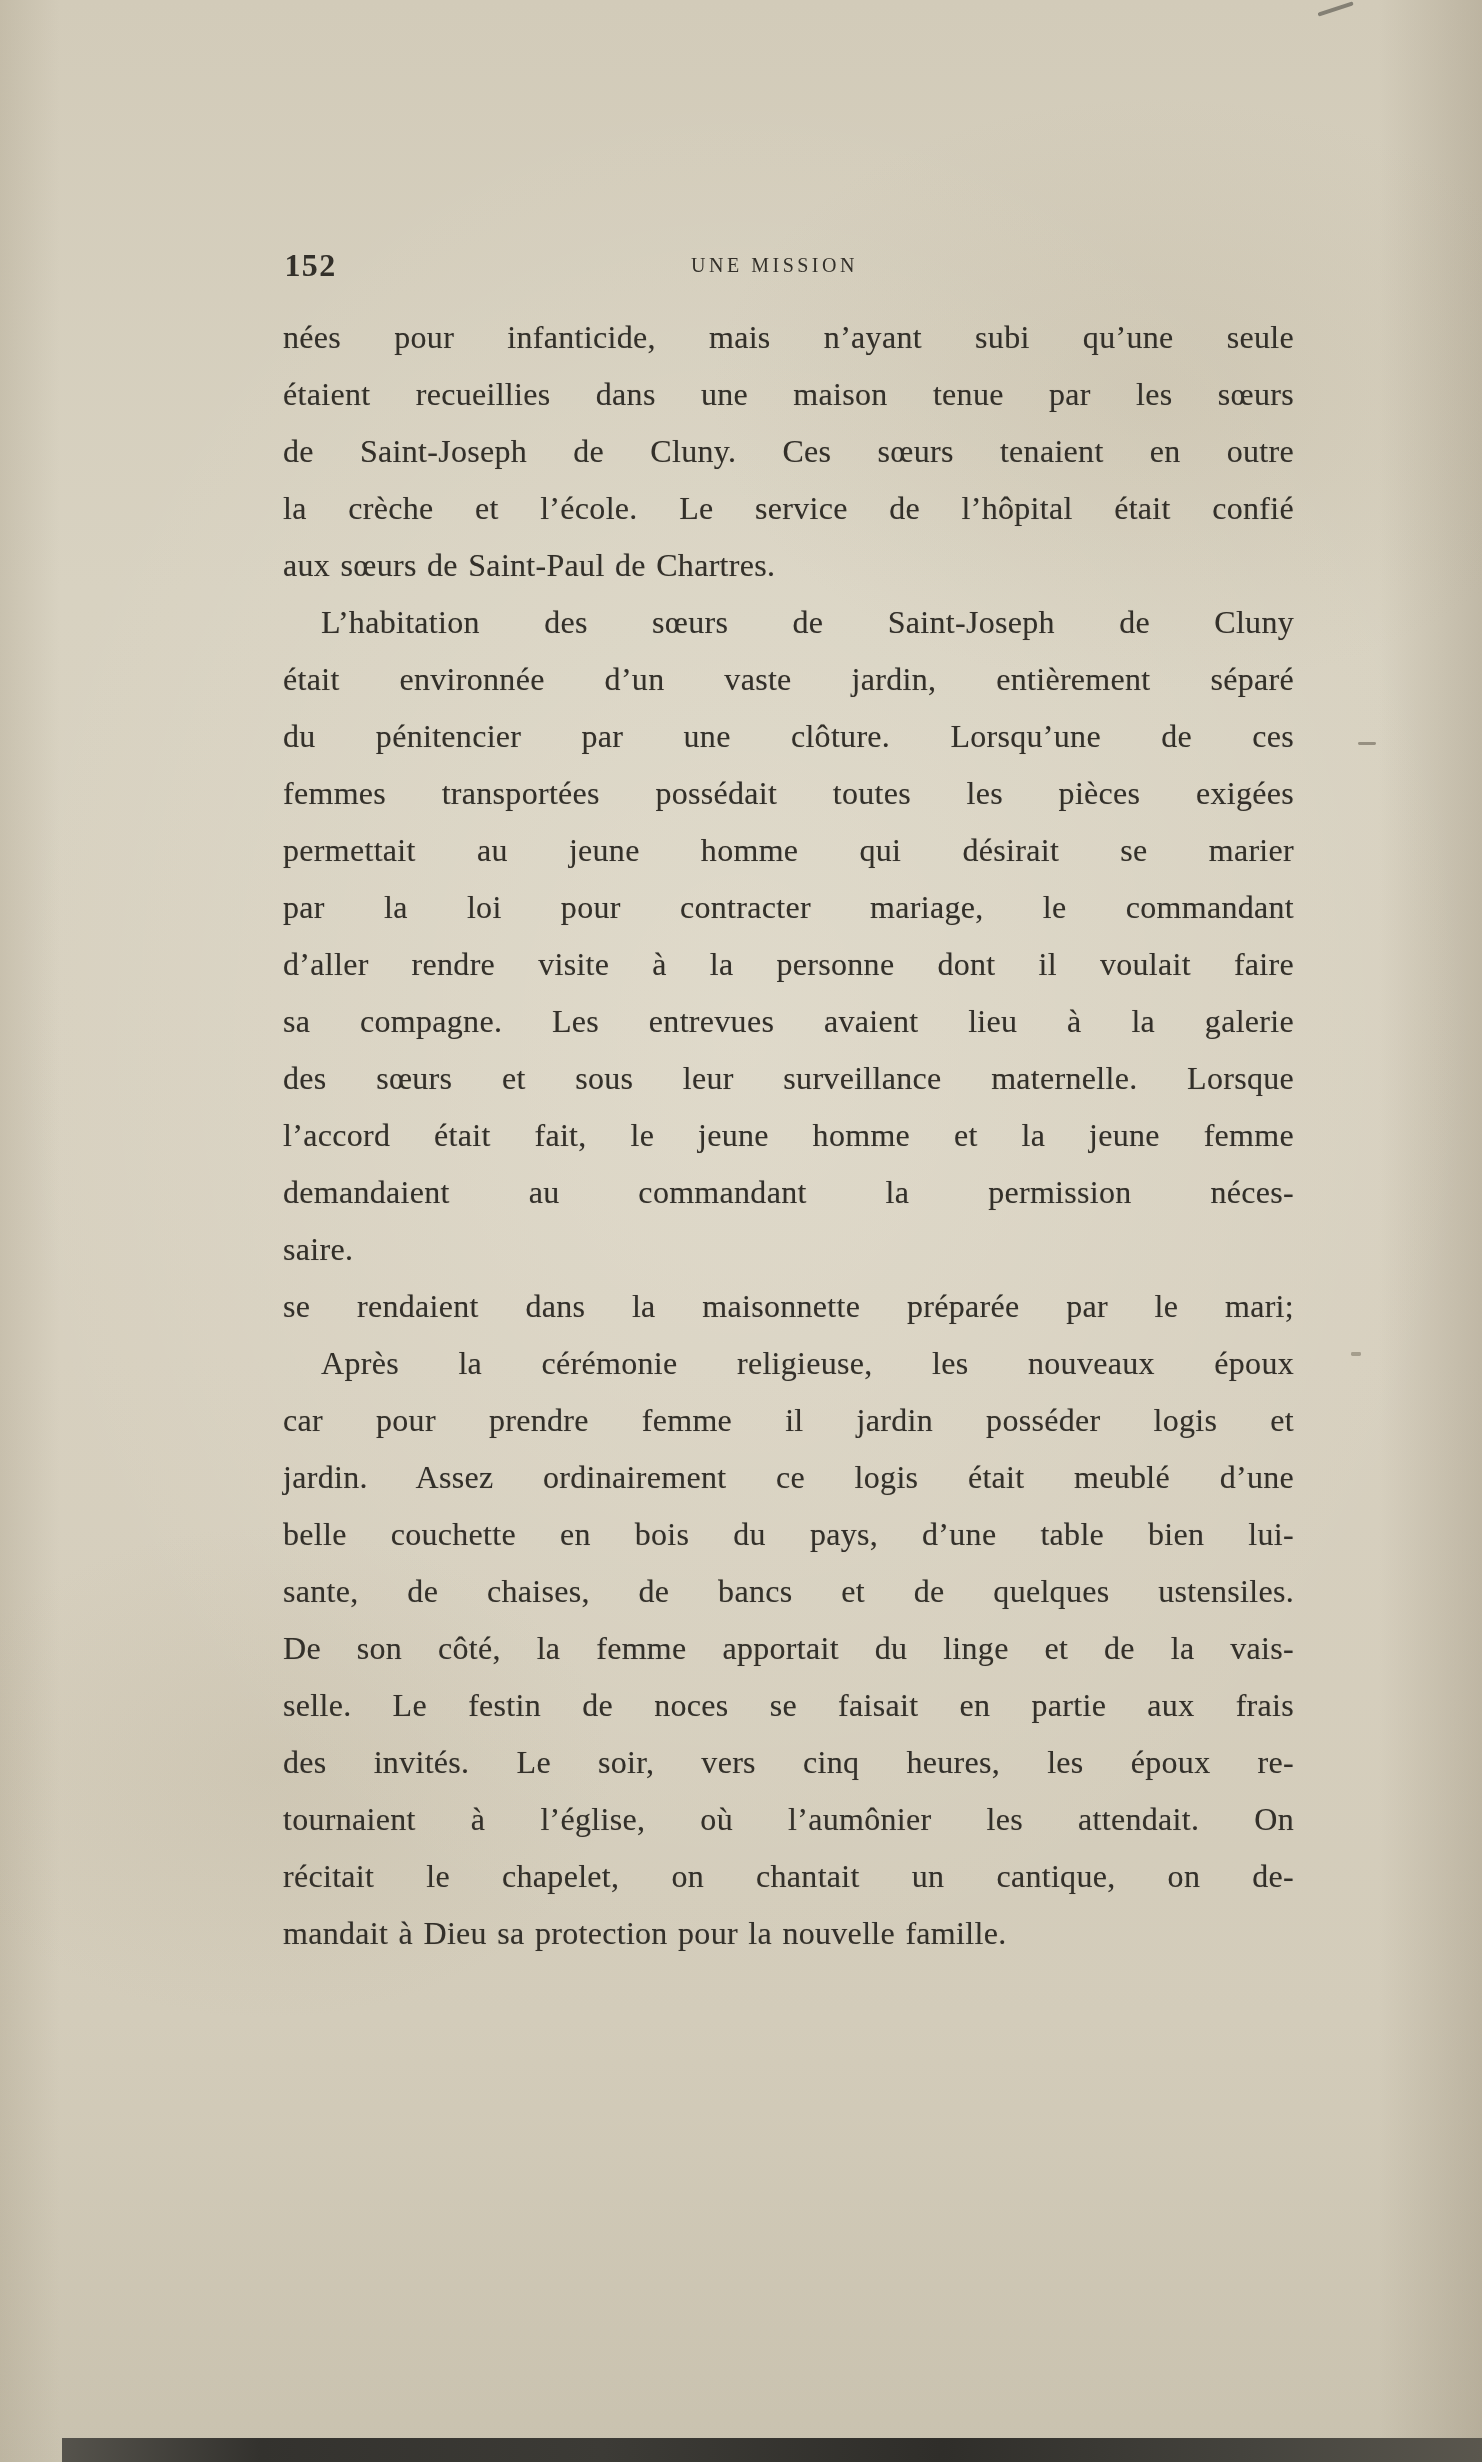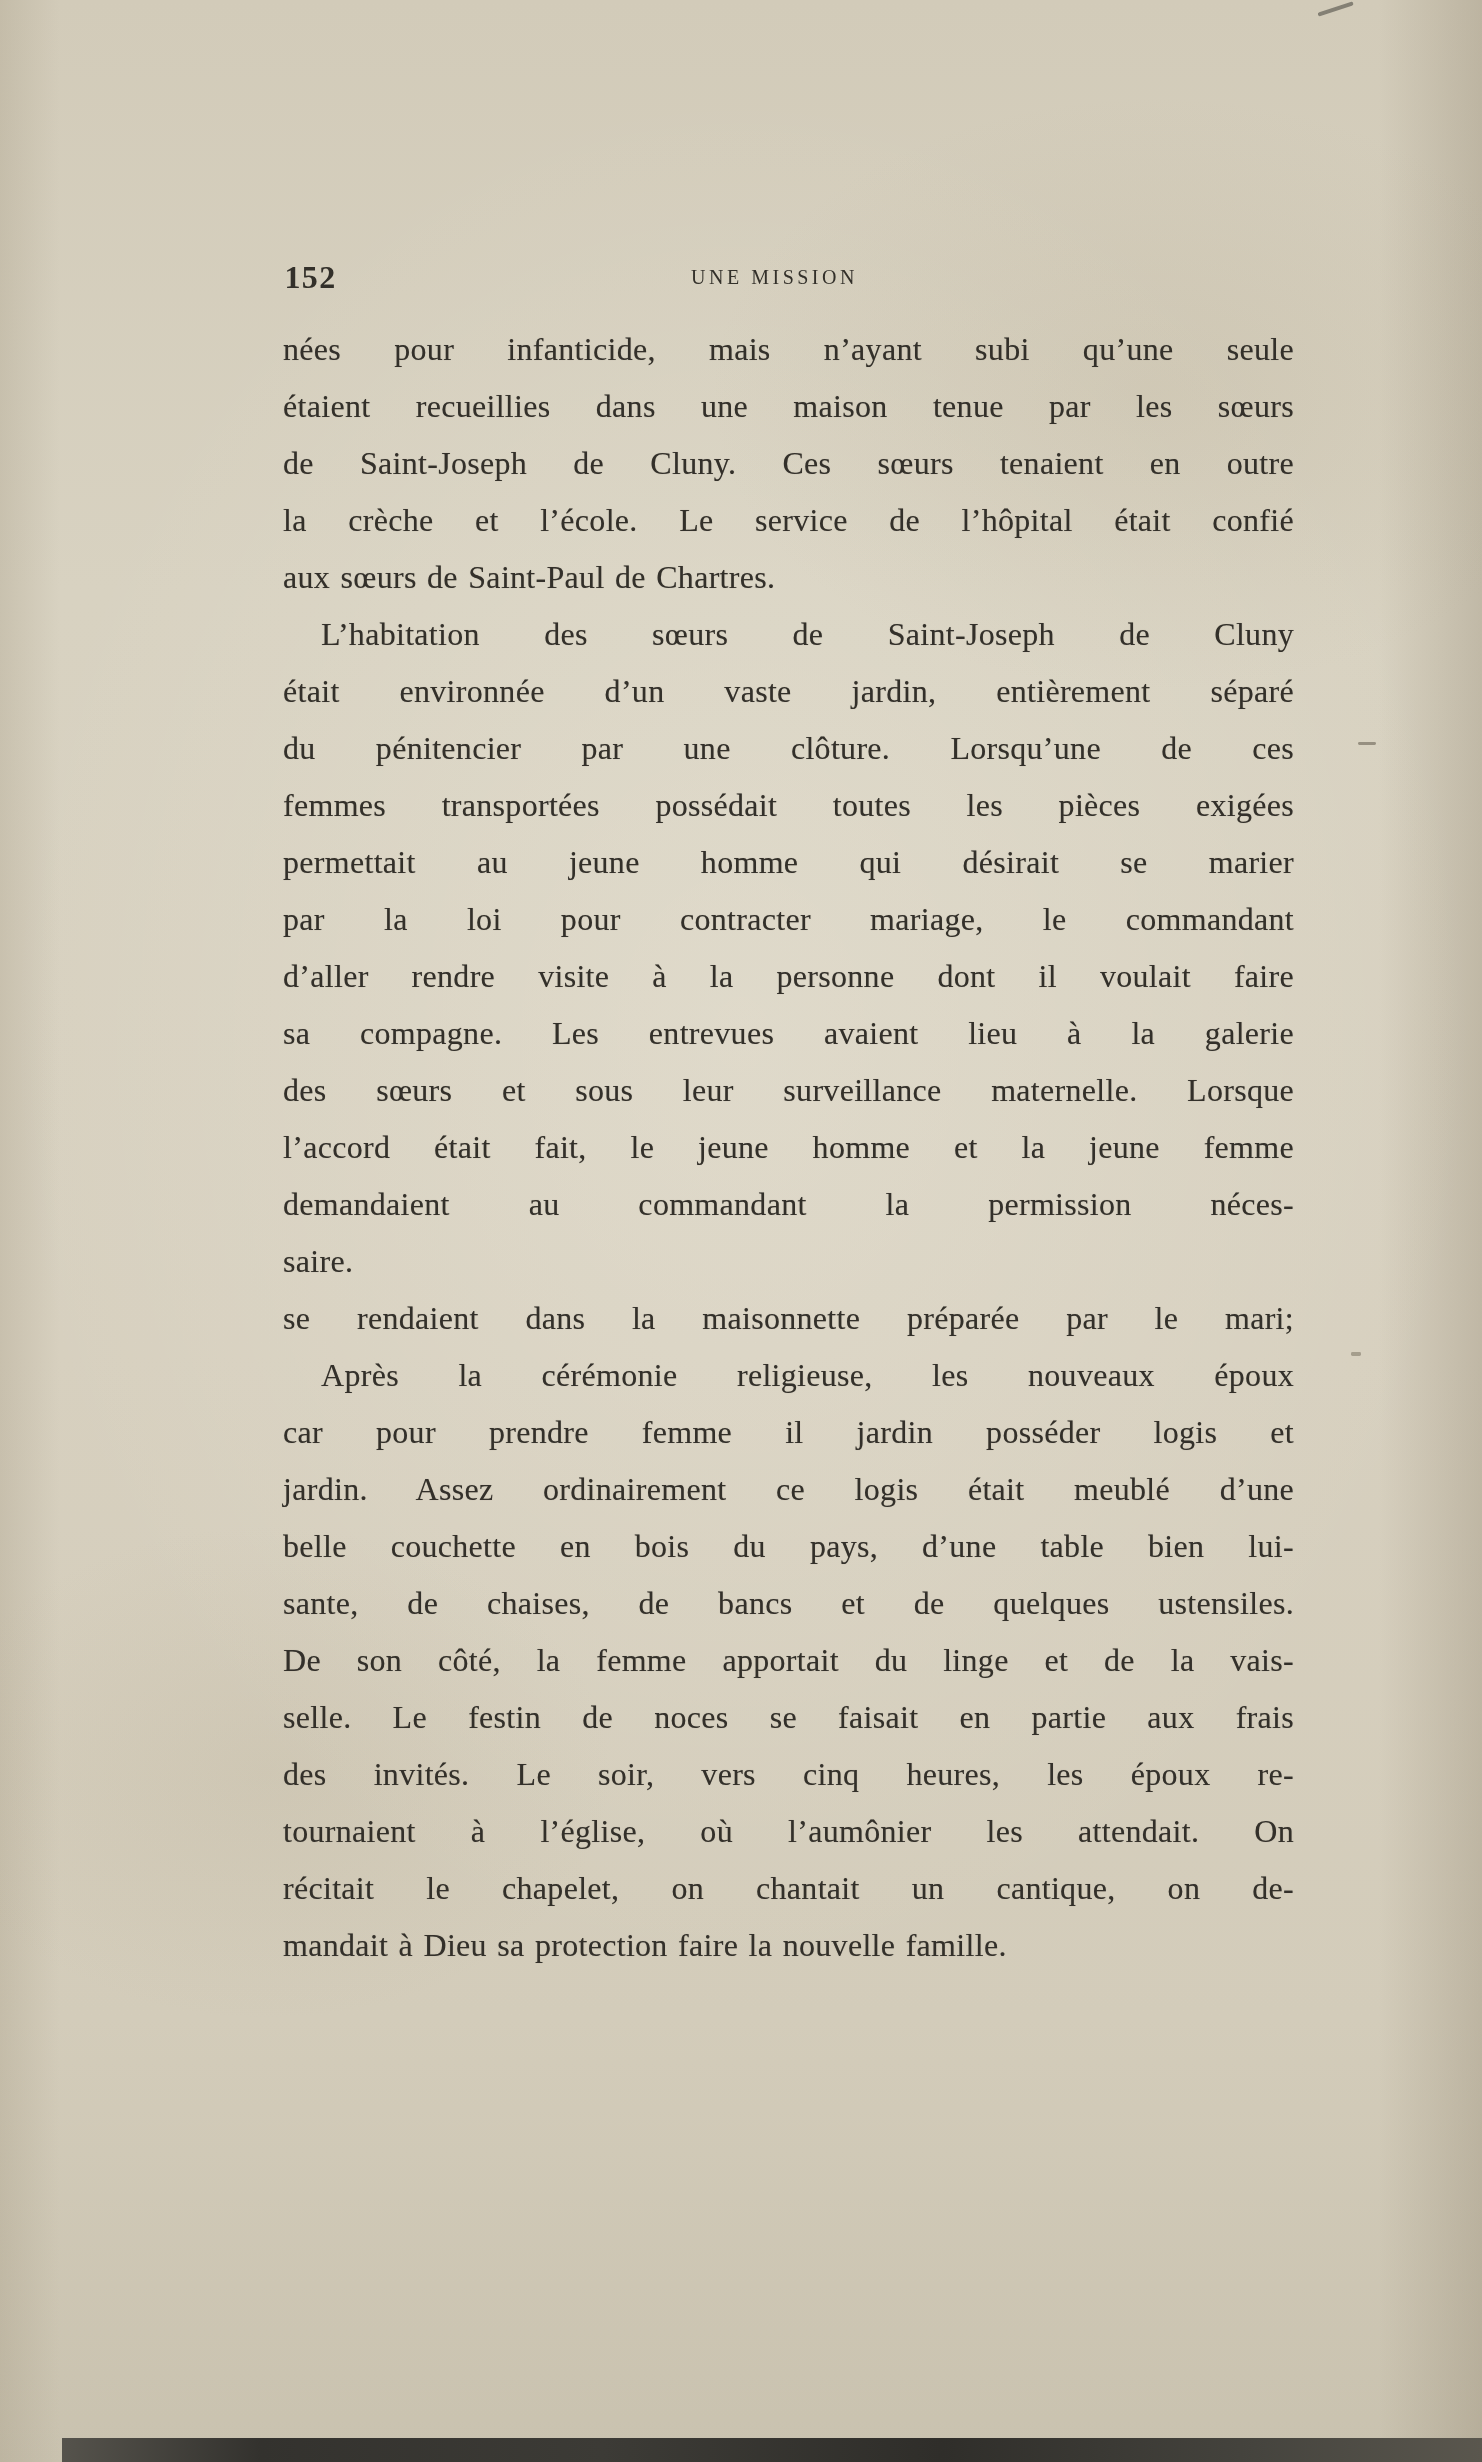--- a/index.html
+++ b/index.html
@@ -19,21 +19,20 @@
       radial-gradient(ellipse 497px 355px at 18% 72%, rgba(170,158,132,0.14), rgba(0,0,0,0) 70%),
       radial-gradient(ellipse 994px 1278px at 50% 42%, rgba(255,253,244,0.20), rgba(0,0,0,0) 75%),
       linear-gradient(90deg, rgba(146,134,110,0.22) 0%, rgba(0,0,0,0) 4%, rgba(0,0,0,0) 93%, rgba(132,120,98,0.28) 100%),
       linear-gradient(180deg, #d2cbb9 0%, #d8d2c1 24%, #d7d0bf 55%, #d3ccba 82%, #c9c2af 100%);
   }
   .text-block {
     position: absolute;
     left: 283px;
     top: 245px;
     width: 1011px;
-    margin-top: 12px;
   }
   .header {
     position: relative;
     height: 41px;
     margin-bottom: 23px;
   }
   .page-number {
     position: absolute;
     left: 1.4px;
     top: 0;
@@ -154,21 +153,21 @@
           <div class="line indent">Après la cérémonie religieuse, les nouveaux époux</div>
           <div class="line">car pour prendre femme il jardin posséder logis et</div>
           <div class="line">jardin. Assez ordinairement ce logis était meublé d’une</div>
           <div class="line">belle couchette en bois du pays, d’une table bien lui-</div>
           <div class="line">sante, de chaises, de bancs et de quelques ustensiles.</div>
           <div class="line">De son côté, la femme apportait du linge et de la vais-</div>
           <div class="line">selle. Le festin de noces se faisait en partie aux frais</div>
           <div class="line">des invités. Le soir, vers cinq heures, les époux re-</div>
           <div class="line">tournaient à l’église, où l’aumônier les attendait. On</div>
           <div class="line">récitait le chapelet, on chantait un cantique, on de-</div>
-          <div class="line last">mandait à Dieu sa protection faire la nouvelle famille.</div>
+          <div class="line last">mandait à Dieu sa protection pour la nouvelle famille.</div>
         </div>
       </div>
   </div>
 
   <div class="scan-strip"></div>
 
 </div>
 
 
 </body></html>

